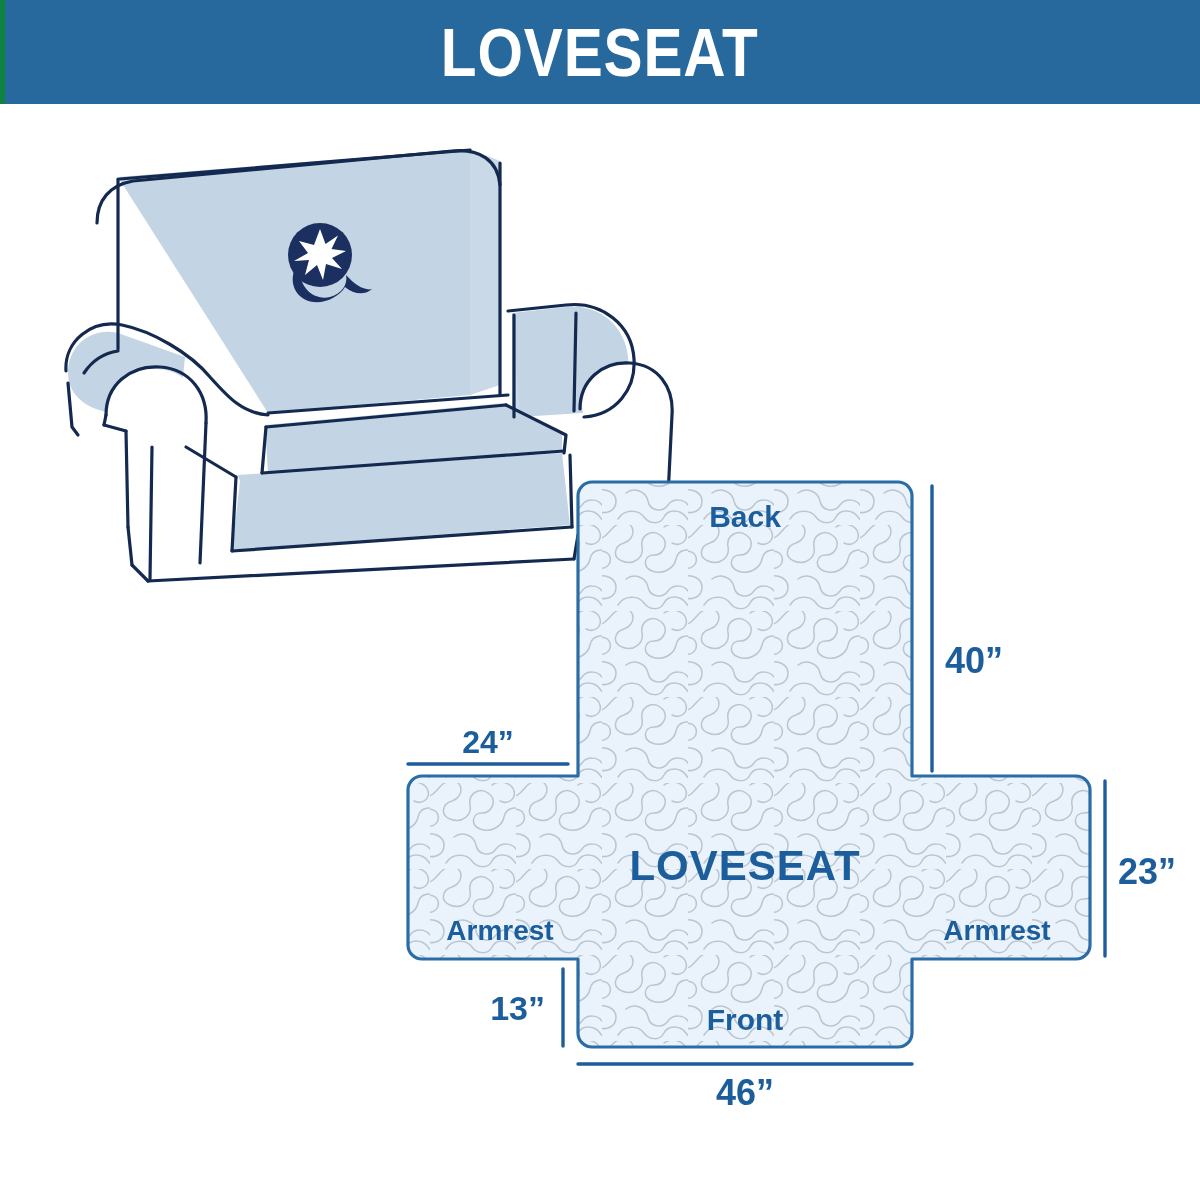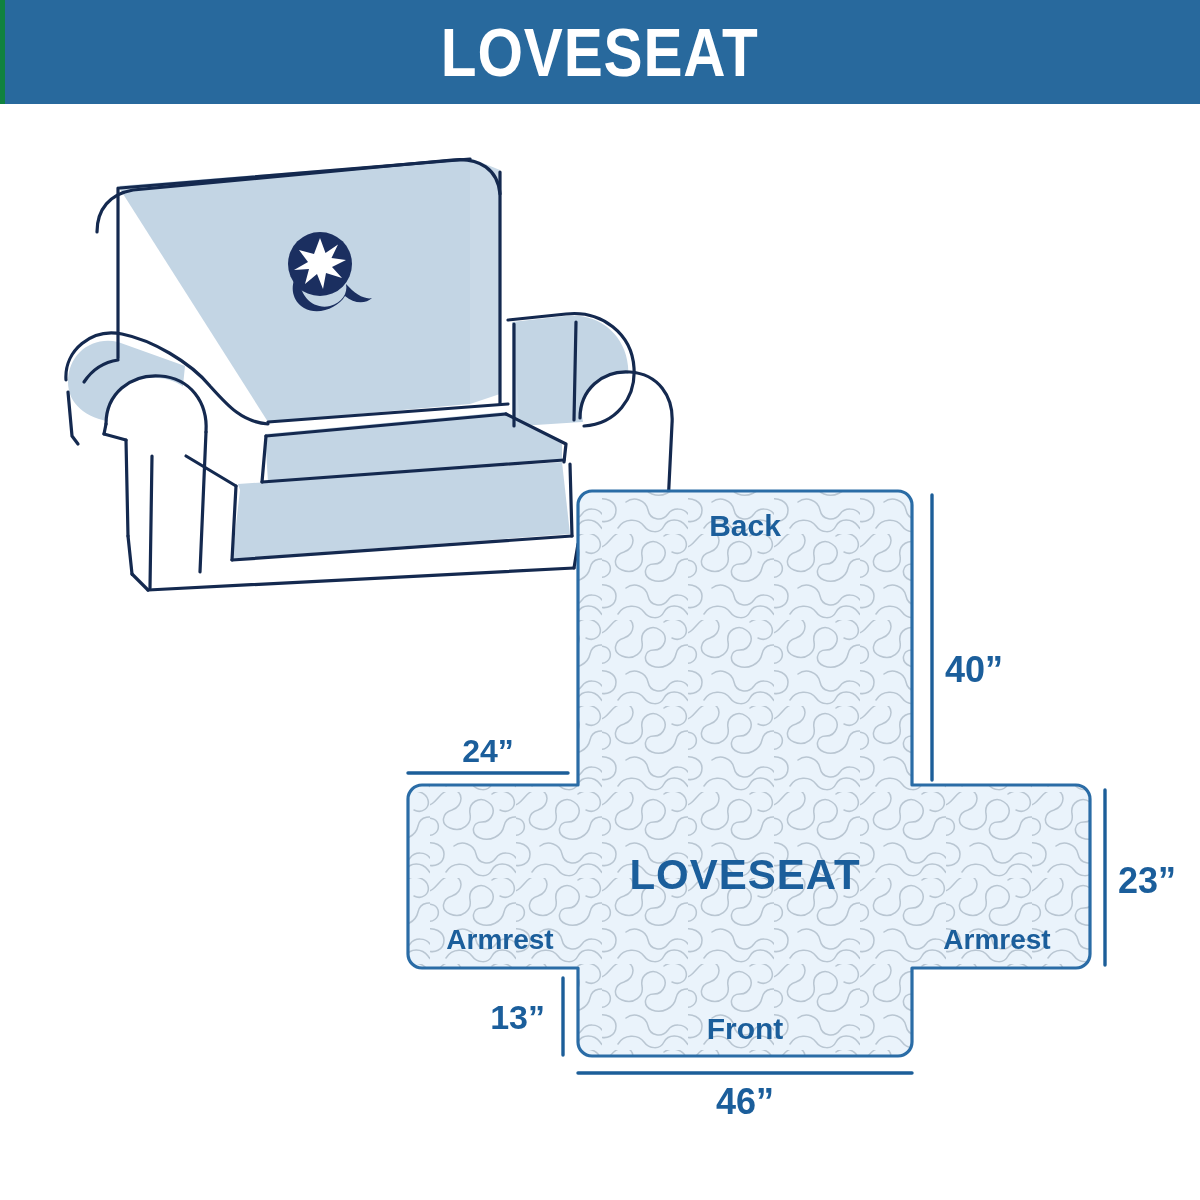--- a/index.html
+++ b/index.html
@@ -46,21 +46,21 @@
     transform: scaleX(0.86);
     transform-origin: center center;
     white-space: nowrap;
     user-select: none;
   }
 
   
   #artwork-stage {
     position: absolute;
     left: 0;
-    top: 104px;
+    top: 95px;
     width: 1200px;
     height: 1096px;
   }
   #sofa-illustration,
   #cover-diagram {
     position: absolute;
     left: 0;
     top: 0;
   }
 

